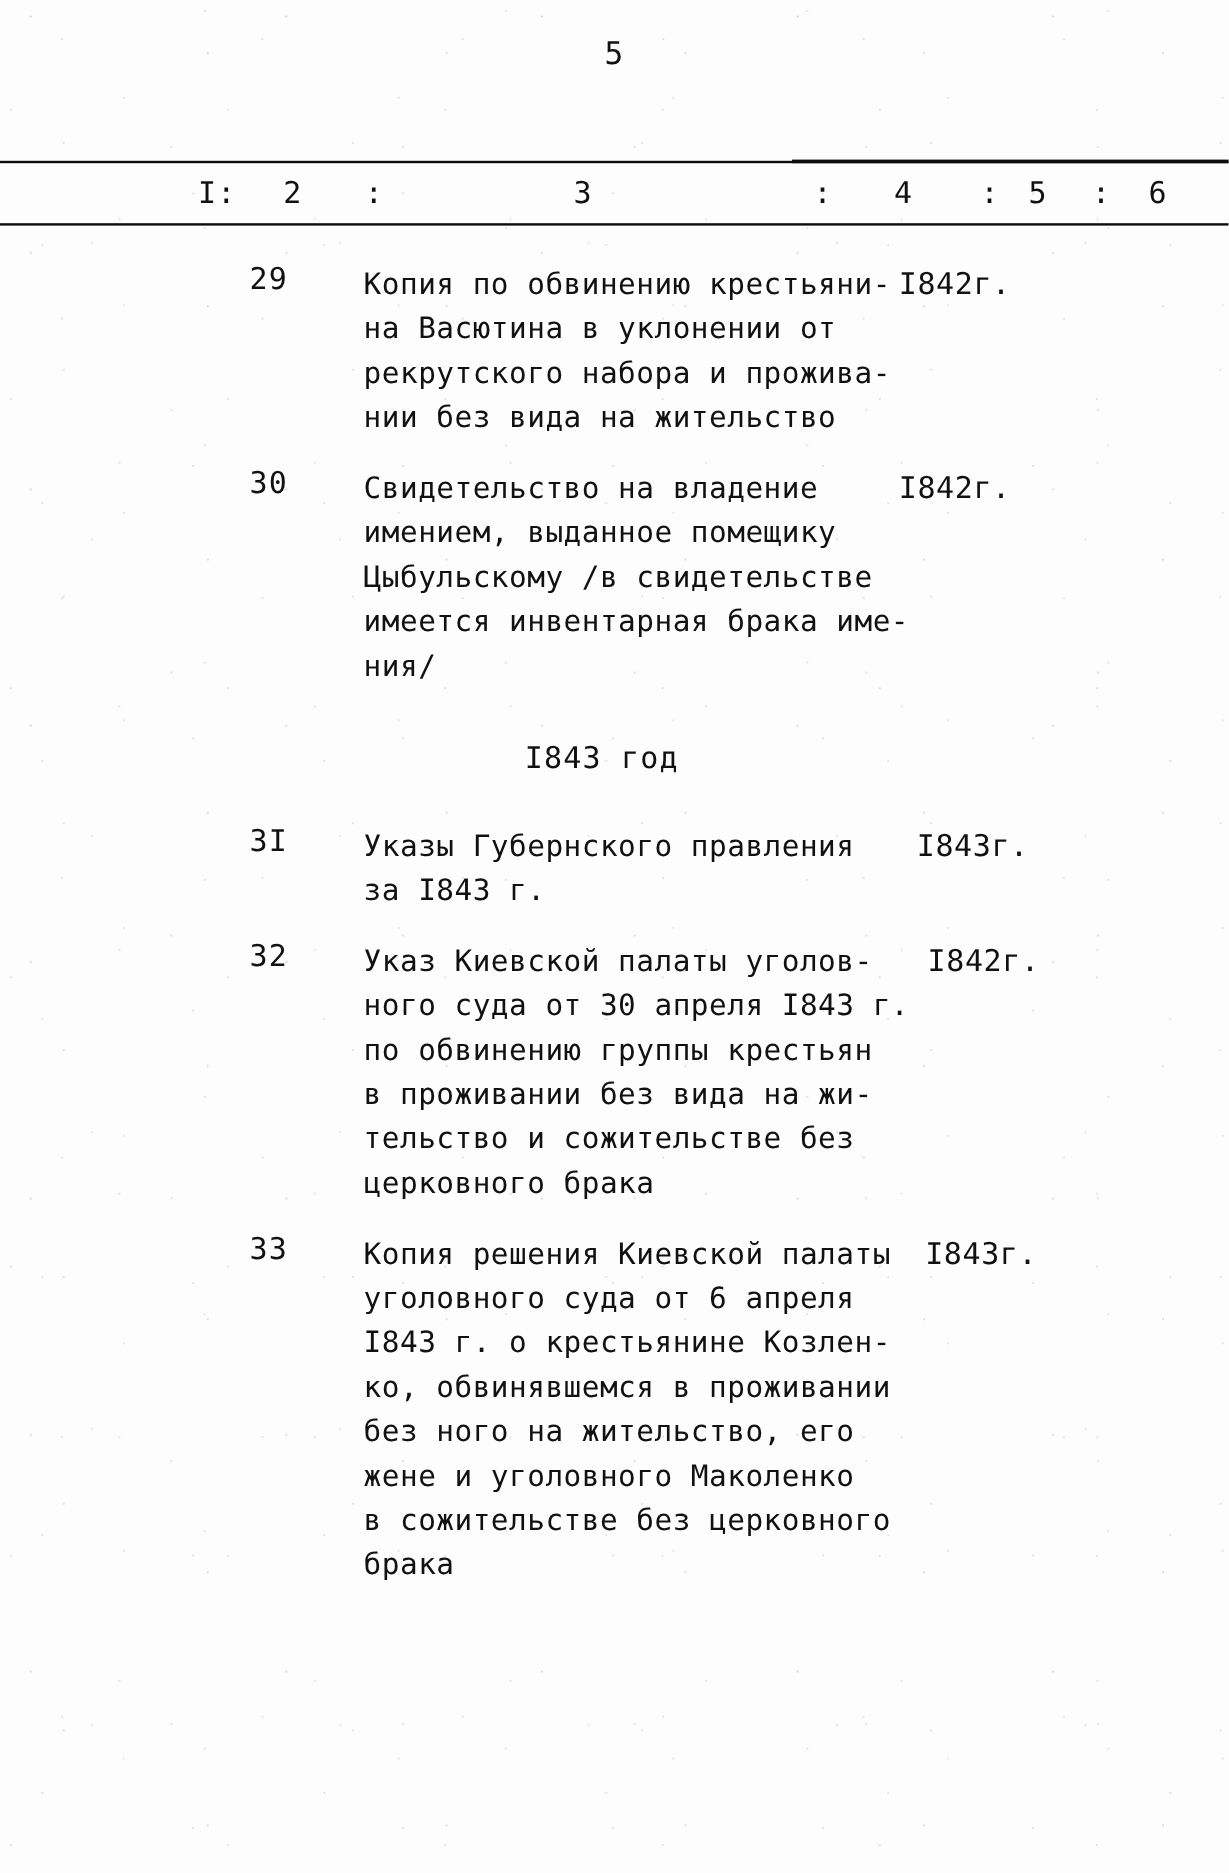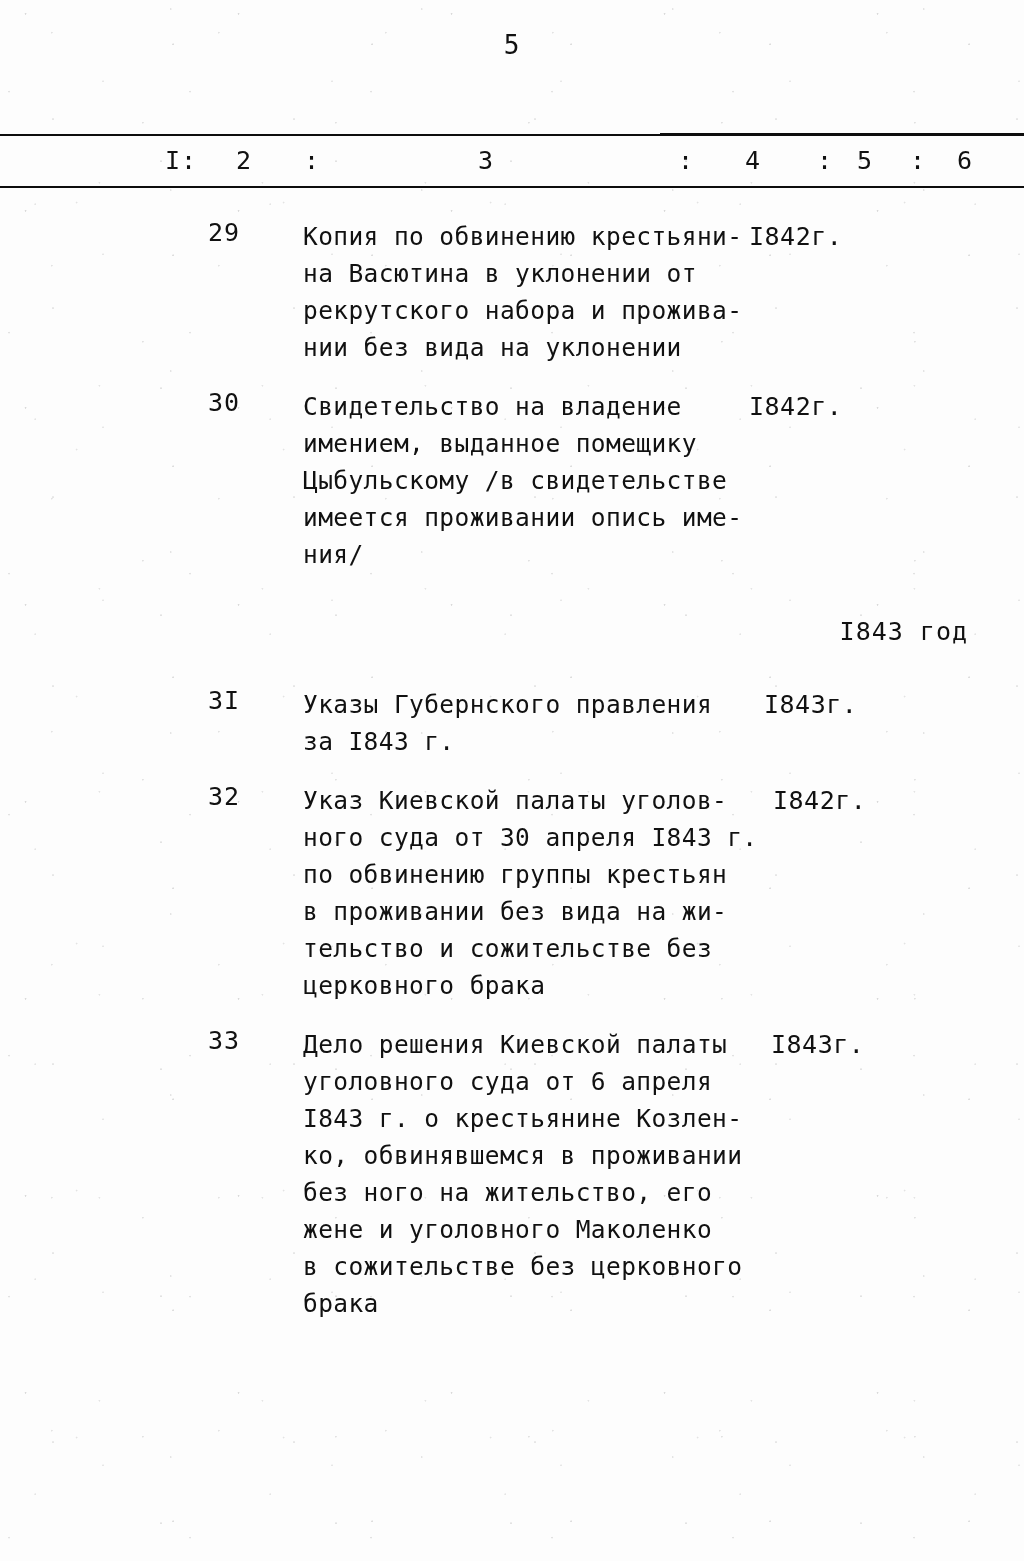--- a/index.html
+++ b/index.html
@@ -143,25 +143,25 @@
     top: 0;
     font-size: 25px;
     letter-spacing: 0.5px;
     white-space: pre;
     margin-left: 16px;
   }
 
   
   .year-heading {
     position: relative;
-    text-align: right;
+    text-align: center;
     font-size: 25px;
     letter-spacing: 1px;
     margin: 44px 0 40px 0;
-    padding-right: 56px;
+    padding-right: 21px;
   }
 </style>
 </head>
 <body>
 
 <div class="page">
 
   <div class="grain"></div>
 
   <div class="folio">5</div>
@@ -183,31 +183,31 @@
 
   <div class="rule rule-bottom"></div>
 
   <div class="entries" id="entries-container">
       <div class="entry">
         <div class="entry-num">29</div>
         <div class="entry-body">
           <div class="entry-line">Копия по обвинению крестьяни-</div>
           <div class="entry-line">на Васютина в уклонении от</div>
           <div class="entry-line">рекрутского набора и прожива-</div>
-          <div class="entry-line">нии без вида на уклонении</div>
+          <div class="entry-line">нии без вида на жительство</div>
           <div class="entry-date" style="left: calc(430px);">I842г.</div>
         </div>
       </div>
       <div class="entry">
         <div class="entry-num">30</div>
         <div class="entry-body">
           <div class="entry-line">Свидетельство на владение</div>
           <div class="entry-line">имением, выданное помещику</div>
           <div class="entry-line">Цыбульскому /в свидетельстве</div>
-          <div class="entry-line">имеется проживании опись име-</div>
+          <div class="entry-line">имеется инвентарная брака име-</div>
           <div class="entry-line">ния/</div>
           <div class="entry-date" style="left: calc(430px);">I842г.</div>
         </div>
       </div>
       <div class="year-heading">I843 год</div>
       <div class="entry">
         <div class="entry-num">3I</div>
         <div class="entry-body">
           <div class="entry-line">Указы Губернского правления</div>
           <div class="entry-line">за I843 г.</div>
@@ -222,21 +222,21 @@
           <div class="entry-line">по обвинению группы крестьян</div>
           <div class="entry-line">в проживании без вида на жи-</div>
           <div class="entry-line">тельство и сожительстве без</div>
           <div class="entry-line">церковного брака</div>
           <div class="entry-date" style="left: calc(454px);">I842г.</div>
         </div>
       </div>
       <div class="entry">
         <div class="entry-num">33</div>
         <div class="entry-body">
-          <div class="entry-line">Дело решения Киевской палаты</div>
+          <div class="entry-line">Копия решения Киевской палаты</div>
           <div class="entry-line">уголовного суда от 6 апреля</div>
           <div class="entry-line">I843 г. о крестьянине Козлен-</div>
           <div class="entry-line">ко, обвинявшемся в проживании</div>
           <div class="entry-line">без ного на жительство, его</div>
           <div class="entry-line">жене и уголовного Маколенко</div>
           <div class="entry-line">в сожительстве без церковного</div>
           <div class="entry-line">брака</div>
           <div class="entry-date" style="left: calc(452px);">I843г.</div>
         </div>
       </div>

